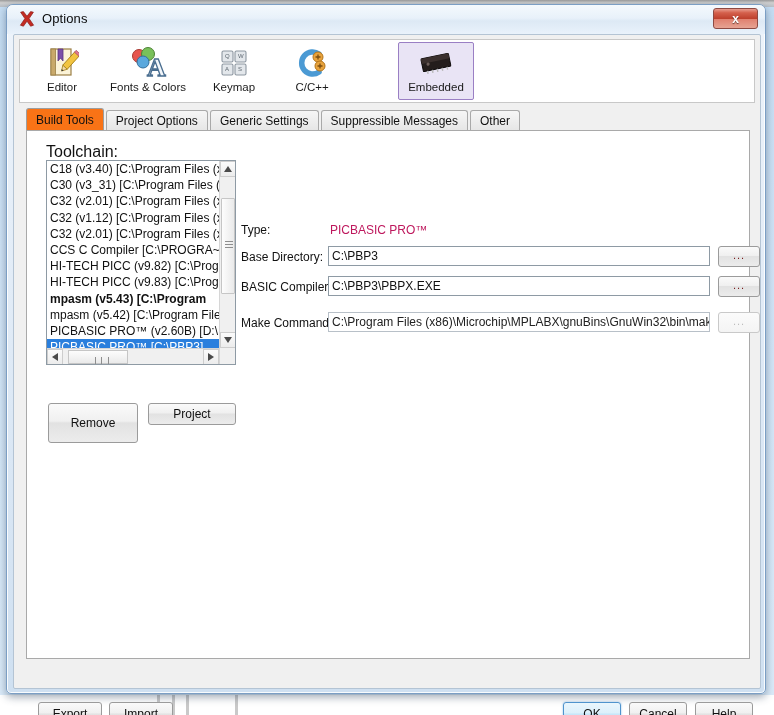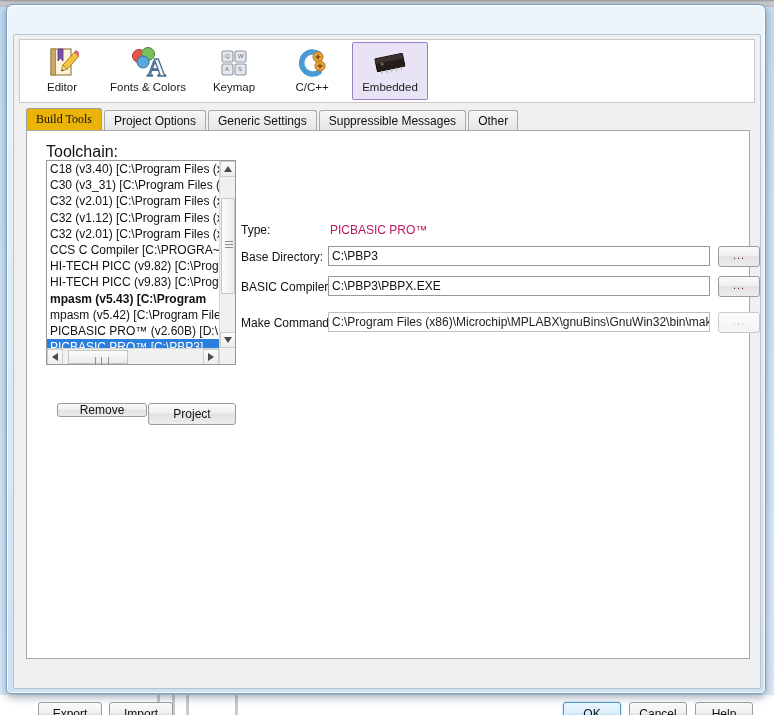--- a/index.html
+++ b/index.html
@@ -117,20 +117,21 @@
     align-items: center;
     justify-content: flex-start;
     padding-top: 3px;
     cursor: pointer;
     border: 1px solid transparent;
     border-radius: 2px;
   }
   .tool.selected {
     border: 1px solid #9a7fc4;
     background: #e9e4f5;
+    margin-left: 46px;
   }
   .tool .glyph { height: 34px; display:flex; align-items:center; justify-content:center;}
   .tool .cap {
     font-size: 11.5px;
     color: #1a1a1a;
     margin-top: 1px;
     white-space: nowrap;
   }
   .tool.wide { width: 92px; }
   .tool.xwide { width: 96px; }
@@ -151,26 +152,25 @@
     font-size: 12px;
     color: #111;
     background: linear-gradient(to bottom,#f6f6f6 0%, #e6e6e6 100%);
     border: 1px solid #a9a9a9;
     border-bottom: none;
     border-radius: 3px 3px 0 0;
     margin-right: 2px;
     cursor: pointer;
   }
   .tab.active {
-    background: #eab308;
+    background: #f97316;
     height: 22px;
     border-color: #9d9d9d;
     position: relative;
     z-index: 4;
-    font-family: Liberation Serif, serif;
   }
 
   
   #tabpage {
     position: absolute;
     left: 12px; top: 95px;
     width: 724px; height: 529px;
     background: #ffffff;
     border: 1px solid #a9a9a9;
     z-index: 2;
@@ -278,21 +278,21 @@
     background: linear-gradient(to bottom,#fbfbfb,#f4f4f4);
     cursor: default;
   }
   .btn.default {
     border: 1px solid #4f93cd;
     background: linear-gradient(to bottom,#eaf6fd 0%, #dcf0fb 45%, #c6e6f9 50%, #dcf1fc 100%);
     box-shadow: 0 0 2px rgba(90,160,220,0.75);
   }
 
   #btn-add      { position:absolute; left:19px;  top:243px; width:190px; height:22px; }
-  #btn-remove   { position:absolute; left:30px;  top:272px; width:90px;  height:14px; }
+  #btn-remove   { position:absolute; left:21px;  top:272px; width:90px;  height:40px; }
   #btn-default  { position:absolute; left:121px; top:272px; width:88px;  height:22px; }
 
   
   #formpanel {
     position: absolute;
     left: 214px; top: 8px;
     width: 504px; height: 513px;
   }
   .frm-label {
     position: absolute;
@@ -355,20 +355,31 @@
   <div class="bg-ghost-line" style="left:200px; top:38px; width:500px;"></div>
   <div class="bg-bottom-strip"></div>
   <div class="taskbar-tick" style="left:157px;"></div>
   <div class="taskbar-tick" style="left:172px;"></div>
   <div class="taskbar-tick" style="left:186px;"></div>
   <div class="taskbar-tick" style="left:235px;"></div>
 </div>
 
 <div id="win">
 
+  <div id="titlebar">
+    <span class="tb-icon">
+      <svg width="18" height="18" viewBox="0 0 18 18">
+        <path d="M2.6 2.2 L5.4 1.6 L9 6.2 L12.6 1.6 L15.4 2.2 L11.1 8.6 L15.6 15.2 L12.6 16.2 L9 11.2 L5.4 16.2 L2.4 15.2 L6.9 8.6 Z" fill="#c32b23" stroke="#8d1d17" stroke-width="0.7"></path>
+      </svg>
+    </span>
+    <span class="tb-title">Options</span>
+    <div id="closebtn">
+      <span>x</span>
+    </div>
+  </div>
 
   <div id="client">
 
     <div id="toolbar">
 
 
       <div class="tool">
         <span class="glyph">
           <svg width="34" height="32" viewBox="0 0 34 32">
             <rect x="6" y="2" width="20" height="26" fill="#fbf3d8" stroke="#9b7f45" stroke-width="1.2"></rect>

